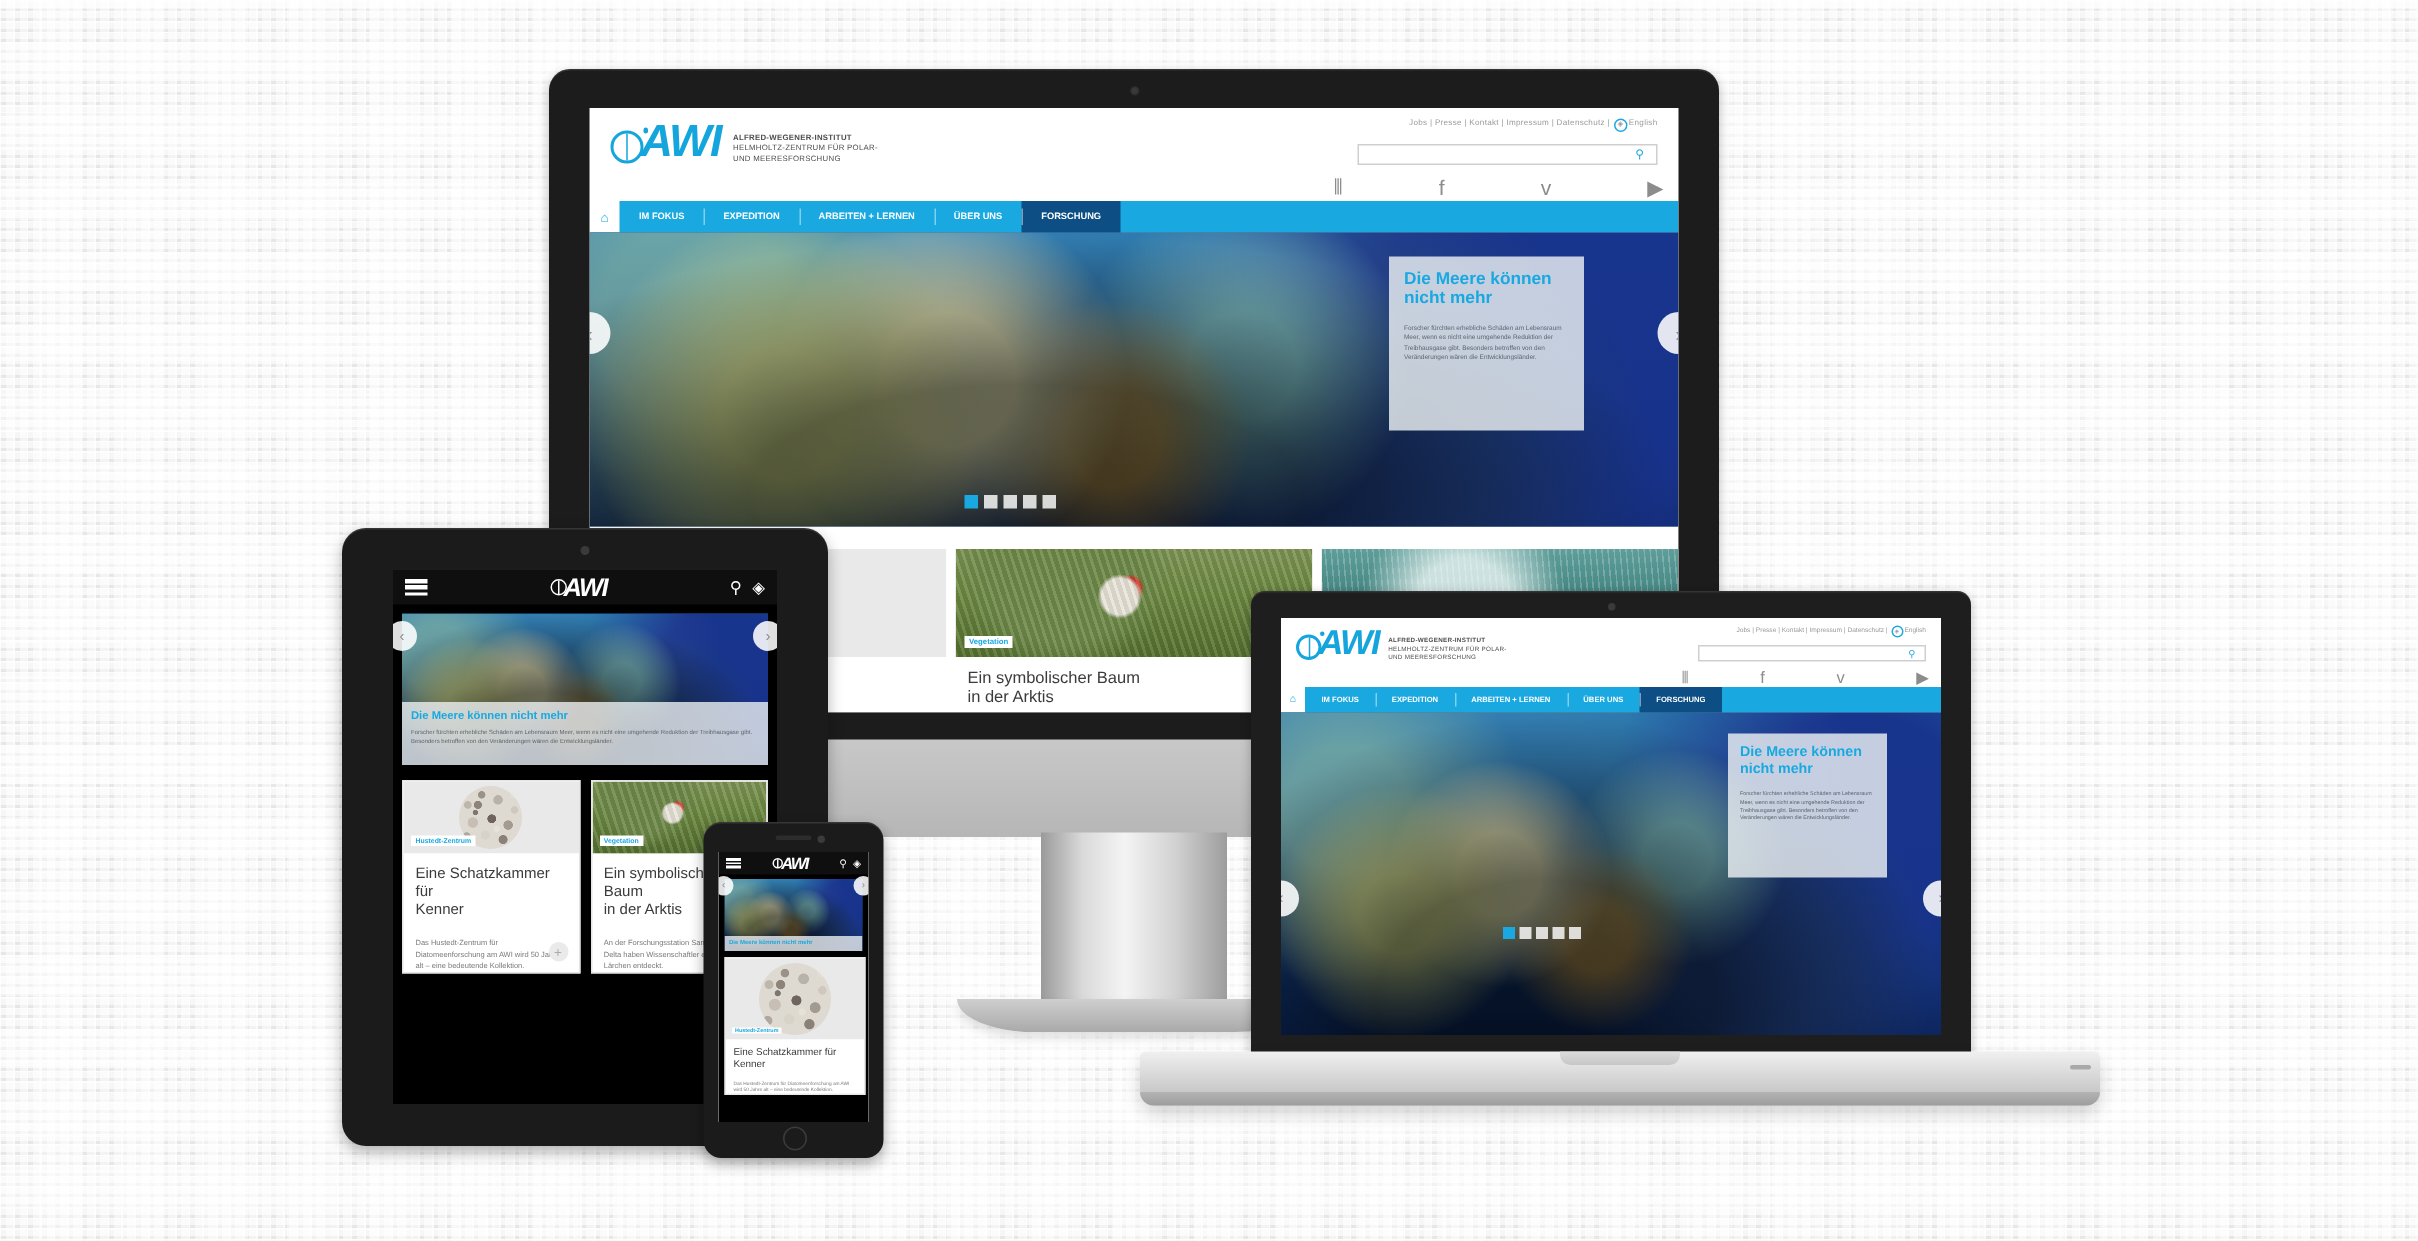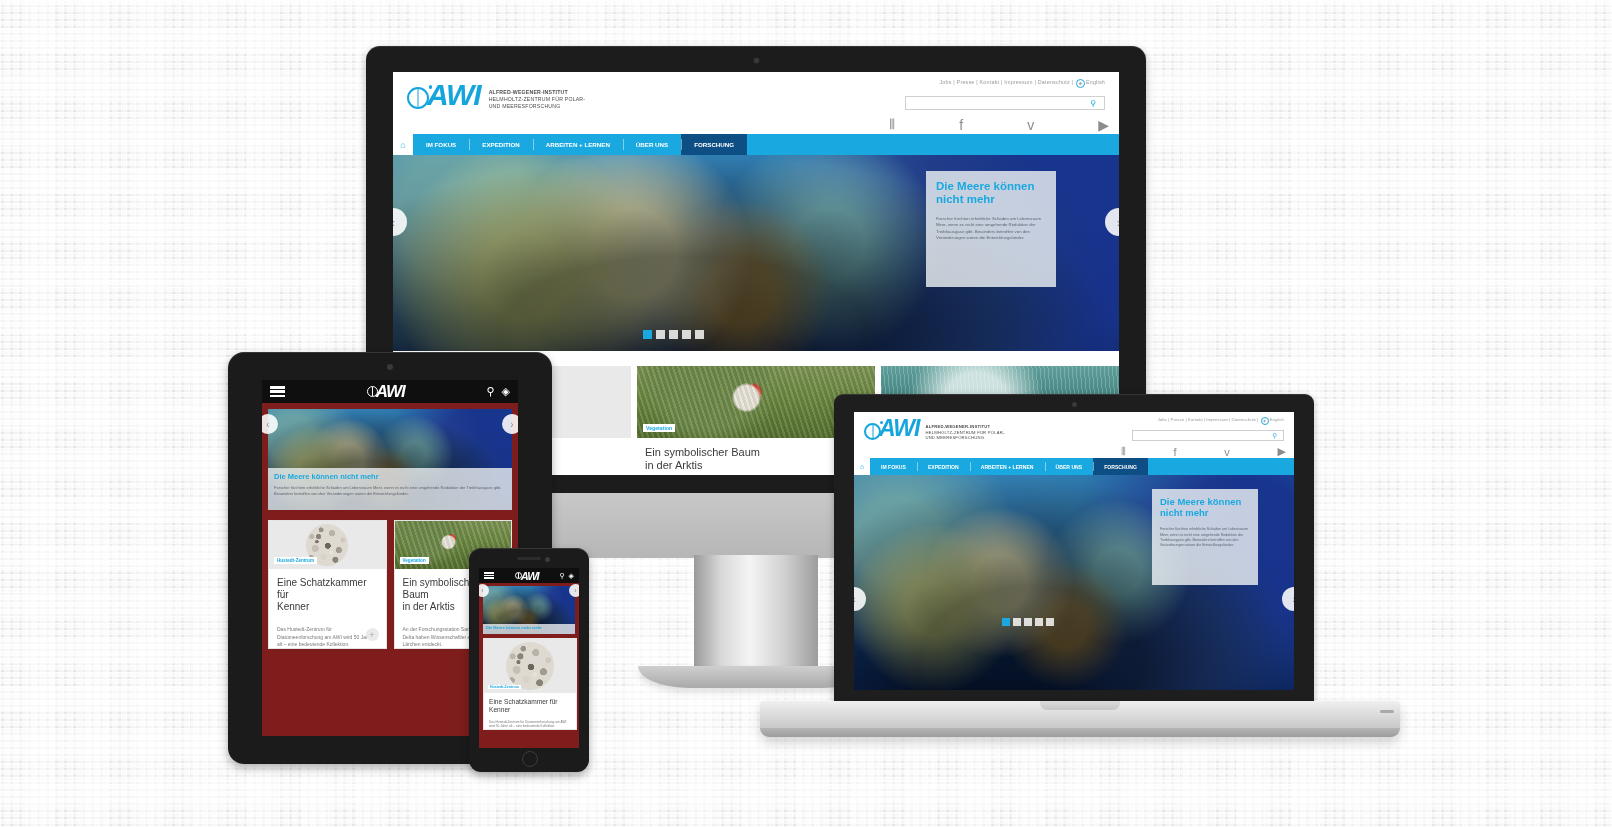--- a/index.html
+++ b/index.html
@@ -16,21 +16,21 @@
       repeating-linear-gradient(0deg, rgba(255,255,255,.85) 0 1px, rgba(0,0,0,.012) 1px 3px, rgba(255,255,255,.6) 3px 7px),
       repeating-linear-gradient(90deg, rgba(255,255,255,.85) 0 1px, rgba(0,0,0,.013) 1px 4px, rgba(255,255,255,.55) 4px 9px),
       repeating-linear-gradient(0deg, rgba(0,0,0,.010) 0 22px, rgba(255,255,255,.5) 22px 47px),
       repeating-linear-gradient(90deg, rgba(0,0,0,.011) 0 26px, rgba(255,255,255,.5) 26px 55px);
     z-index:0;
   }
 
   .stage{position:absolute;inset:0;z-index:2;}
 
   
-  .site{position:absolute;inset:0;background:#7f1d1d;overflow:hidden;}
+  .site{position:absolute;inset:0;background:#000000;overflow:hidden;}
   .site-inner{position:absolute;left:0;right:0;top:0;bottom:0;background:#fff;}
 
   .topbar{position:relative;background:#fff;}
   .toplinks{position:absolute;right:0;top:0;color:#9a9a9a;white-space:nowrap;}
   .toplinks span{color:#9a9a9a;}
   .sep{color:#c9c9c9;}
   .globe{display:inline-block;border:1px solid #1fa8e0;border-radius:50%;color:#1fa8e0;text-align:center;}
 
   .logo-wrap{position:absolute;display:flex;align-items:flex-start;}
   .logo-mark{position:relative;flex:0 0 auto;}

